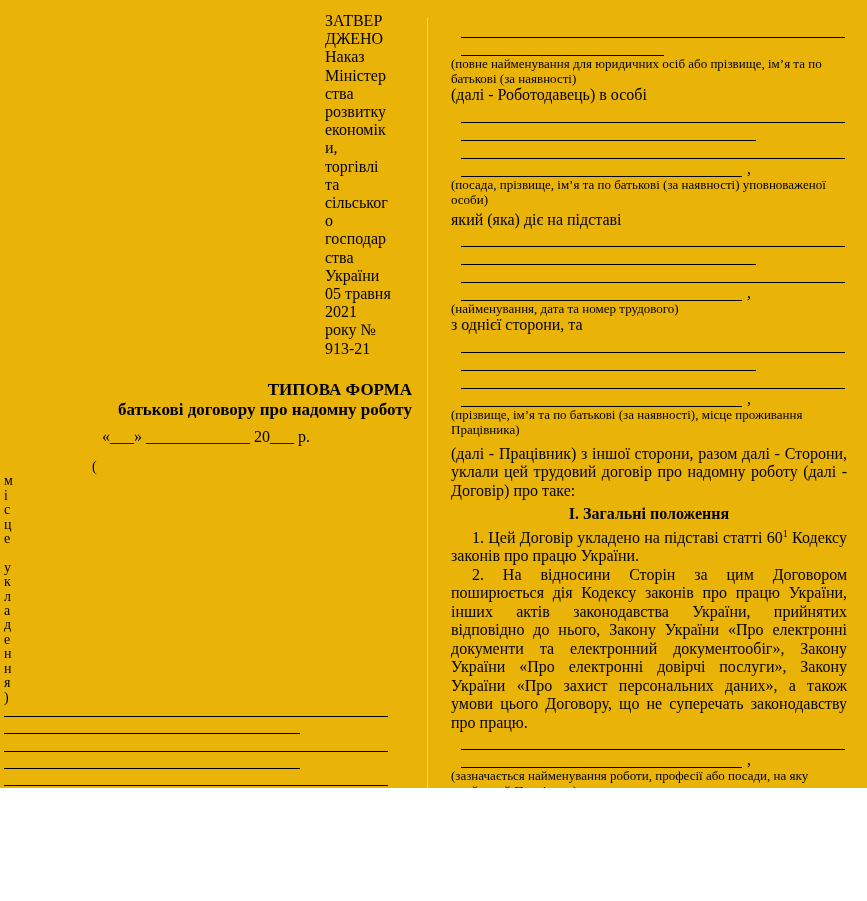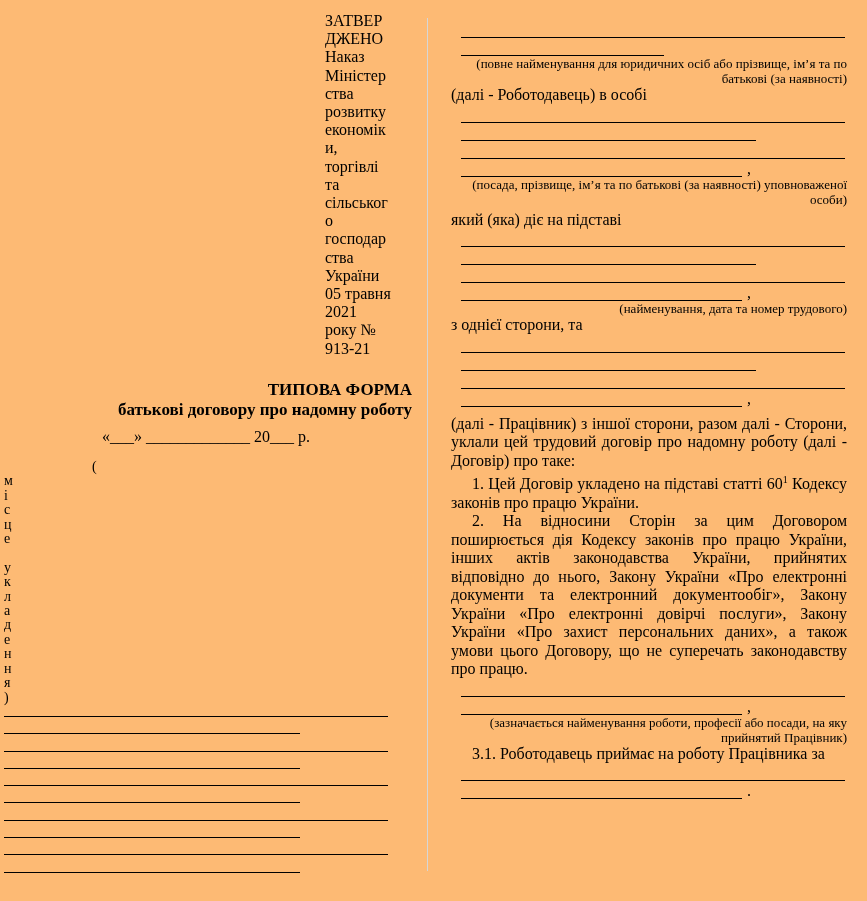--- a/index.html
+++ b/index.html
@@ -1,17 +1,17 @@
 <!DOCTYPE html>
 <html><head>
 <meta charset="utf-8">
 <style>
   html,body { margin:0; padding:0; background:#ffffff; }
   .doc {
-    position:relative; width:867px; height:901px; background:#fdba74;
+    position:relative; width:867px; height:788px; background:#eab308;
     font-family:"Liberation Serif","DejaVu Serif",serif; color:#000;
     overflow:hidden;
   }
   .col-divider { position:absolute; left:427px; top:18px; width:1px; height:853px; background:#d6d6d6; }
 
   
   .approval { position:absolute; left:325px; top:12px; width:84px; font-size:16px; line-height:18.2px; white-space:pre-line; }
   .title-block { position:absolute; left:0; top:380px; width:412px; text-align:right; font-weight:bold; font-size:17px; line-height:19.5px; }
   .date-block { position:absolute; left:0; top:428px; width:412px; text-align:center; font-size:16px; line-height:17px; }
   .place-vertical { position:absolute; left:4px; top:460px; width:110px; font-size:14px; line-height:14.4px; white-space:pre-line; text-indent:88px; }
@@ -23,21 +23,21 @@
   
   .right-col { position:absolute; left:451px; top:0; width:396px; font-size:16px; line-height:18.5px; }
   .fline { box-sizing:border-box; height:18px; border-bottom:1.5px solid #000; margin-left:10px; }
   .fline.w384 { width:384px; }
   .fline.w295 { width:295px; }
   .fline.w281 { width:281px; }
   .fline.w203 { width:203px; }
   .frow { display:flex; align-items:flex-end; }
   .fpunct { margin-left:5px; line-height:16px; }
   .fgroup.first { margin-top:20px; }
-  .caption { font-size:13px; line-height:15px; text-align:right; }
+  .caption { font-size:13px; line-height:15px; text-align:left; }
   .body-line { font-size:16px; }
   .para { text-align:justify; }
   .para.indent { text-indent:21px; }
   .mt2 { margin-top:8px; }
   .mt4 { margin-top:4px; }
   .mt5 { margin-top:5px; }
   .section-heading { font-weight:bold; text-align:center; margin-top:5px; }
   sup.fn { font-size:10px; line-height:0; }
 </style>
 </head>
@@ -145,23 +145,25 @@
 
     <div class="fgroup">
       <div class="fline w384"></div>
       <div class="fline w295"></div>
       <div class="fline w384"></div>
       <div class="frow">
         <div class="fline w281"></div>
         <span class="fpunct">,</span>
       </div>
     </div>
+    <div class="caption">(прізвище, ім’я та по батькові (за наявності), місце проживання Працівника)</div>
 
     <div class="para mt2">(далі - Працівник) з іншої сторони, разом далі - Сторони, уклали цей трудовий договір про надомну роботу (далі - Договір) про таке:</div>
 
+    <div class="section-heading">І. Загальні положення</div>
 
     <div class="para indent mt5"><span>1. Цей Договір укладено на підставі статті 60</span><sup class="fn">1</sup><span> Кодексу законів про працю України.</span></div>
 
     <div class="para indent">2. На відносини Сторін за цим Договором поширюється дія Кодексу законів про працю України, інших актів законодавства України, прийнятих відповідно до нього, Закону України «Про електронні документи та електронний документообіг», Закону України «Про електронні довірчі послуги», Закону України «Про захист персональних даних», а також умови цього Договору, що не суперечать законодавству про працю.</div>
 
 
     <div class="fgroup">
       <div class="fline w384"></div>
       <div class="frow">
         <div class="fline w281"></div>

